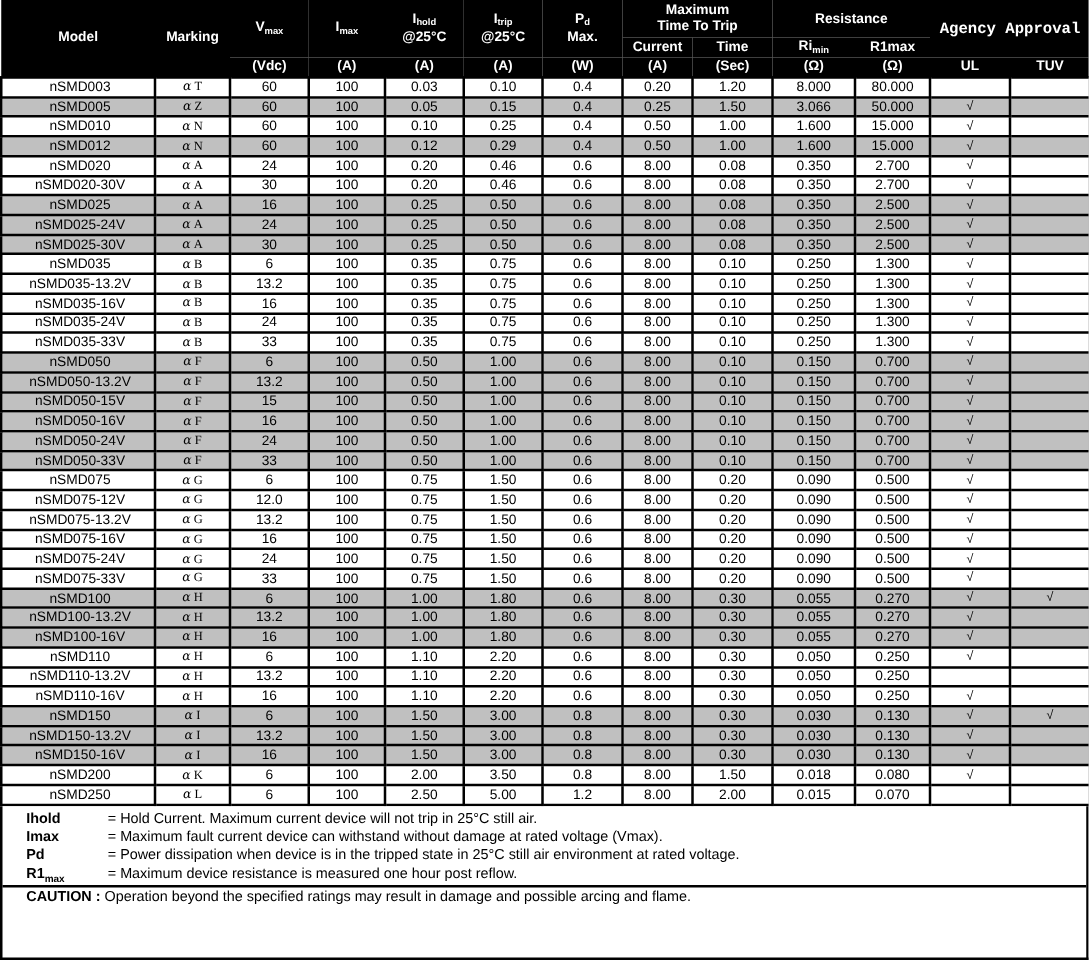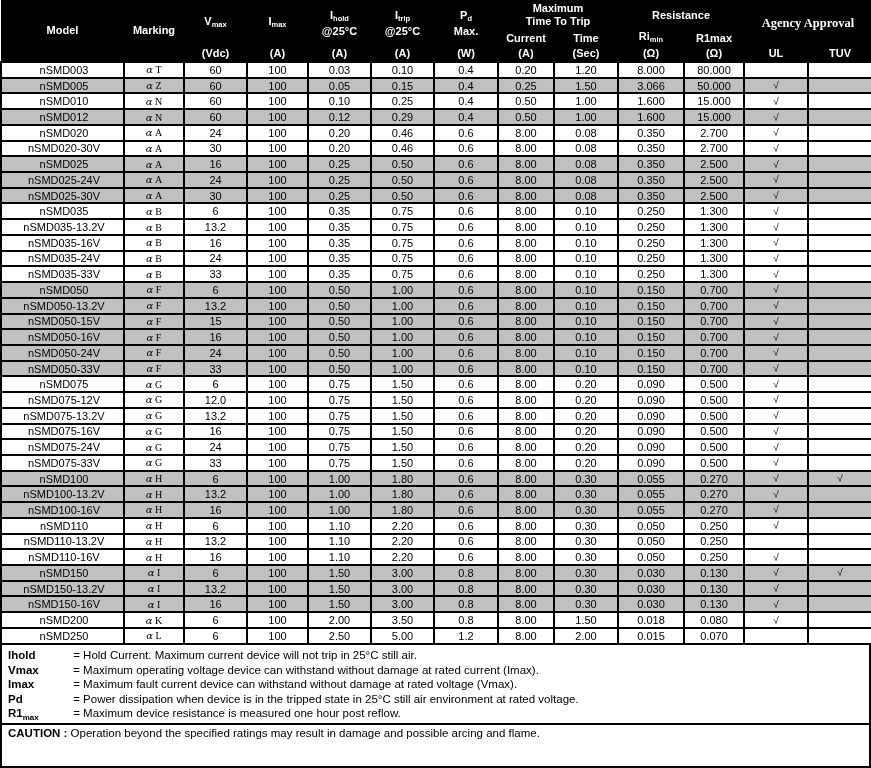--- a/index.html
+++ b/index.html
@@ -10,37 +10,37 @@
   table.main { border-collapse:collapse; table-layout:fixed; width:871px; height:645px; }
   
   thead th {
     background:#000000; color:#ffffff; font-weight:bold; font-size:11px;
     padding:0; border:0; text-align:center; vertical-align:middle; line-height:13px;
   }
   thead tr.h1 { height:30px; }
   thead tr.h2 { height:16px; }
   thead tr.h3 { height:16px; }
   thead sub { font-size:7.5px; vertical-align:-2px; }
-  th.serif { font-family:Liberation Serif, serif; font-size:12.5px; }
+  th.serif { font-family:Liberation Mono, monospace; font-size:12.5px; }
   
   tbody td {
     border:2px solid #000000; font-size:11px; text-align:center; vertical-align:middle;
     padding:0; overflow:hidden; white-space:nowrap; background:#ffffff; height:11px;
   }
   tbody tr.shaded td { background:#c0c0c0; }
   td.model-cell { text-align:center; padding-left:3px; }
   td.marking-cell { font-family:"Liberation Serif", serif; font-size:10px; }
   td.marking-cell i { font-family:"DejaVu Serif", serif; font-style:italic; }
   td.check-cell { font-size:10px; }
   
   .notes {
     width:871px; height:123px; box-sizing:border-box;
     border:2px solid #000000; border-top:0; padding-top:3px; background:#fff;
   }
-  .note { height:14.6px; line-height:14.6px; font-size:11.5px; padding-left:6px; white-space:nowrap; overflow:hidden; }
+  .note { height:14.6px; line-height:14.6px; font-size:11.5px; padding-left:19px; white-space:nowrap; overflow:hidden; }
   .note b.term { display:inline-block; min-width:62px; }
   .note sub { font-size:8px; }
   .note.caution { border-top:2px solid #000; height:16px; line-height:16px; margin-top:2px; }
   .note.caution b.term { min-width:0; }
 </style>
 </head>
 <body>
 
 <div class="page">
 
@@ -659,20 +659,19 @@
           <td>0.015</td>
           <td>0.070</td>
           <td class="check-cell"></td>
           <td class="check-cell"></td>
         </tr>
       </tbody>
   </table>
 
   <div class="notes" id="notes">
       <div class="note"><b class="term">Ihold</b> = Hold Current. Maximum current device will not trip in 25°C still air.</div>
-      <div class="note"><b class="term">Vmax</b> = Maximum operating voltage device can withstand without damage at rated current (Imax).</div>
       <div class="note"><b class="term">Imax</b> = Maximum fault current device can withstand without damage at rated voltage (Vmax).</div>
       <div class="note"><b class="term">Pd</b> = Power dissipation when device is in the tripped state in 25°C still air environment at rated voltage.</div>
       <div class="note"><b class="term">R1<sub>max</sub></b> = Maximum device resistance is measured one hour post reflow.</div>
       <div class="note caution"><b class="term">CAUTION :</b> Operation beyond the specified ratings may result in damage and possible arcing and flame.</div>
     </div>
 
 </div>
 
 </body></html>

